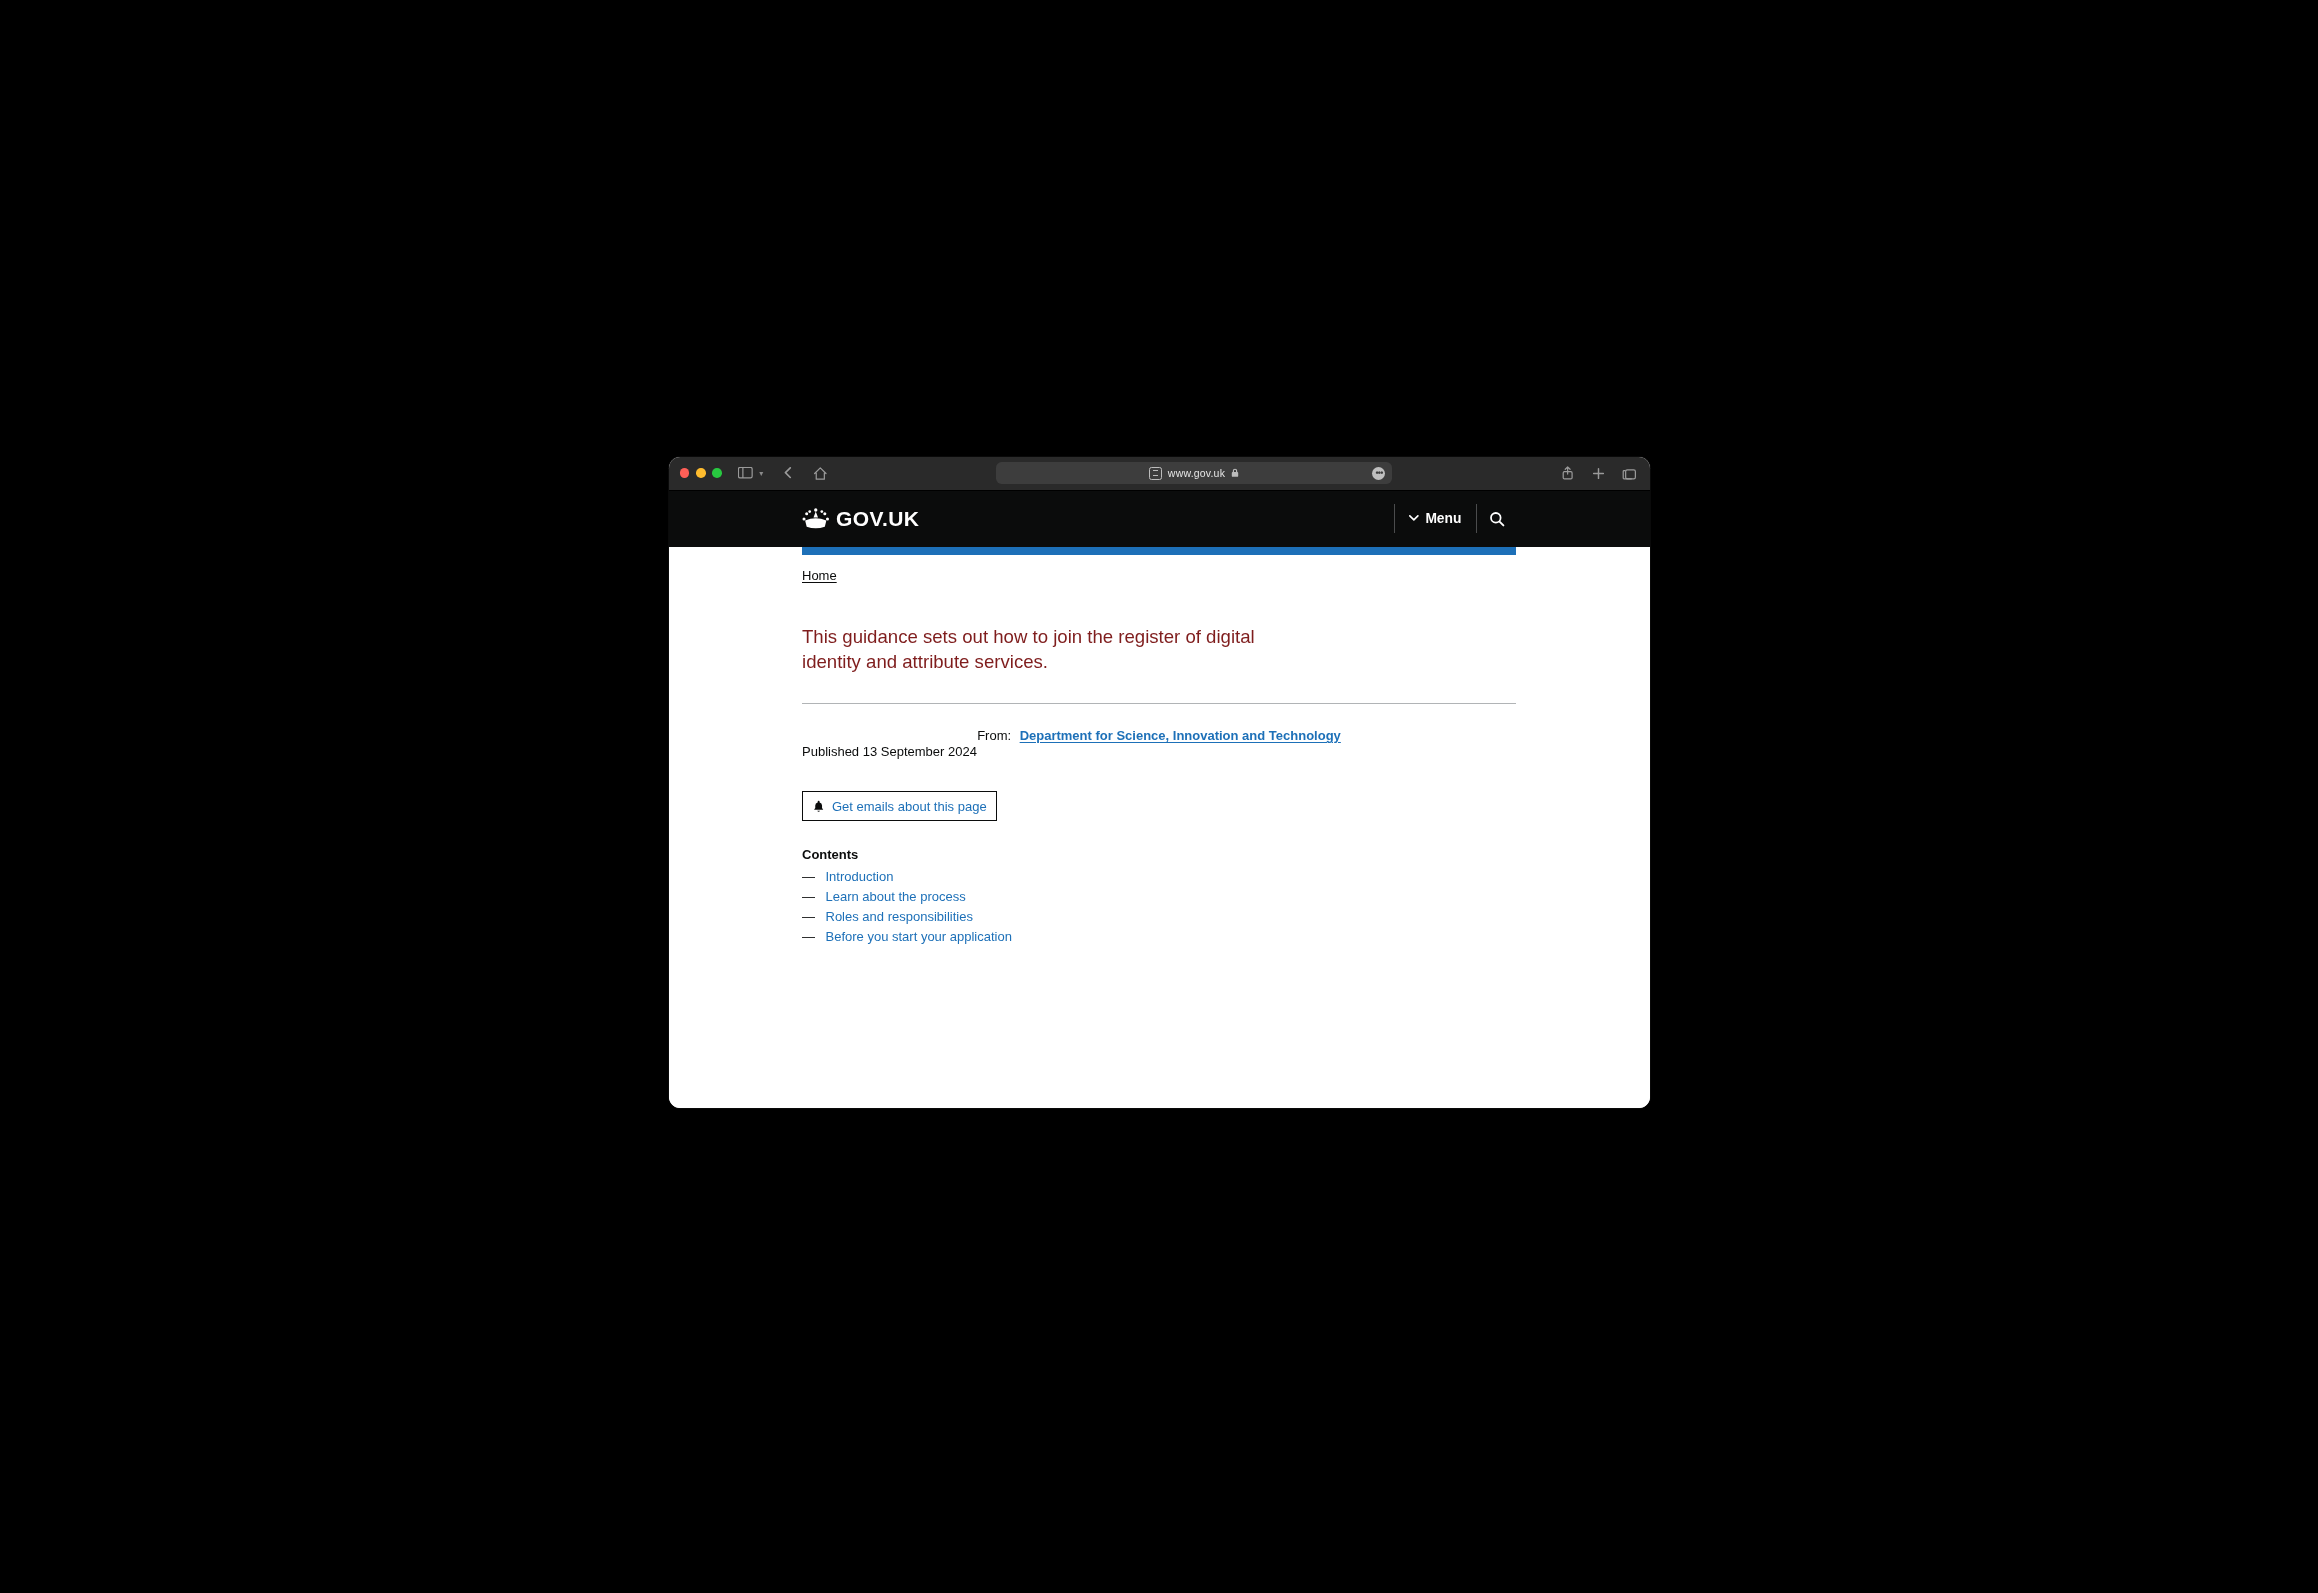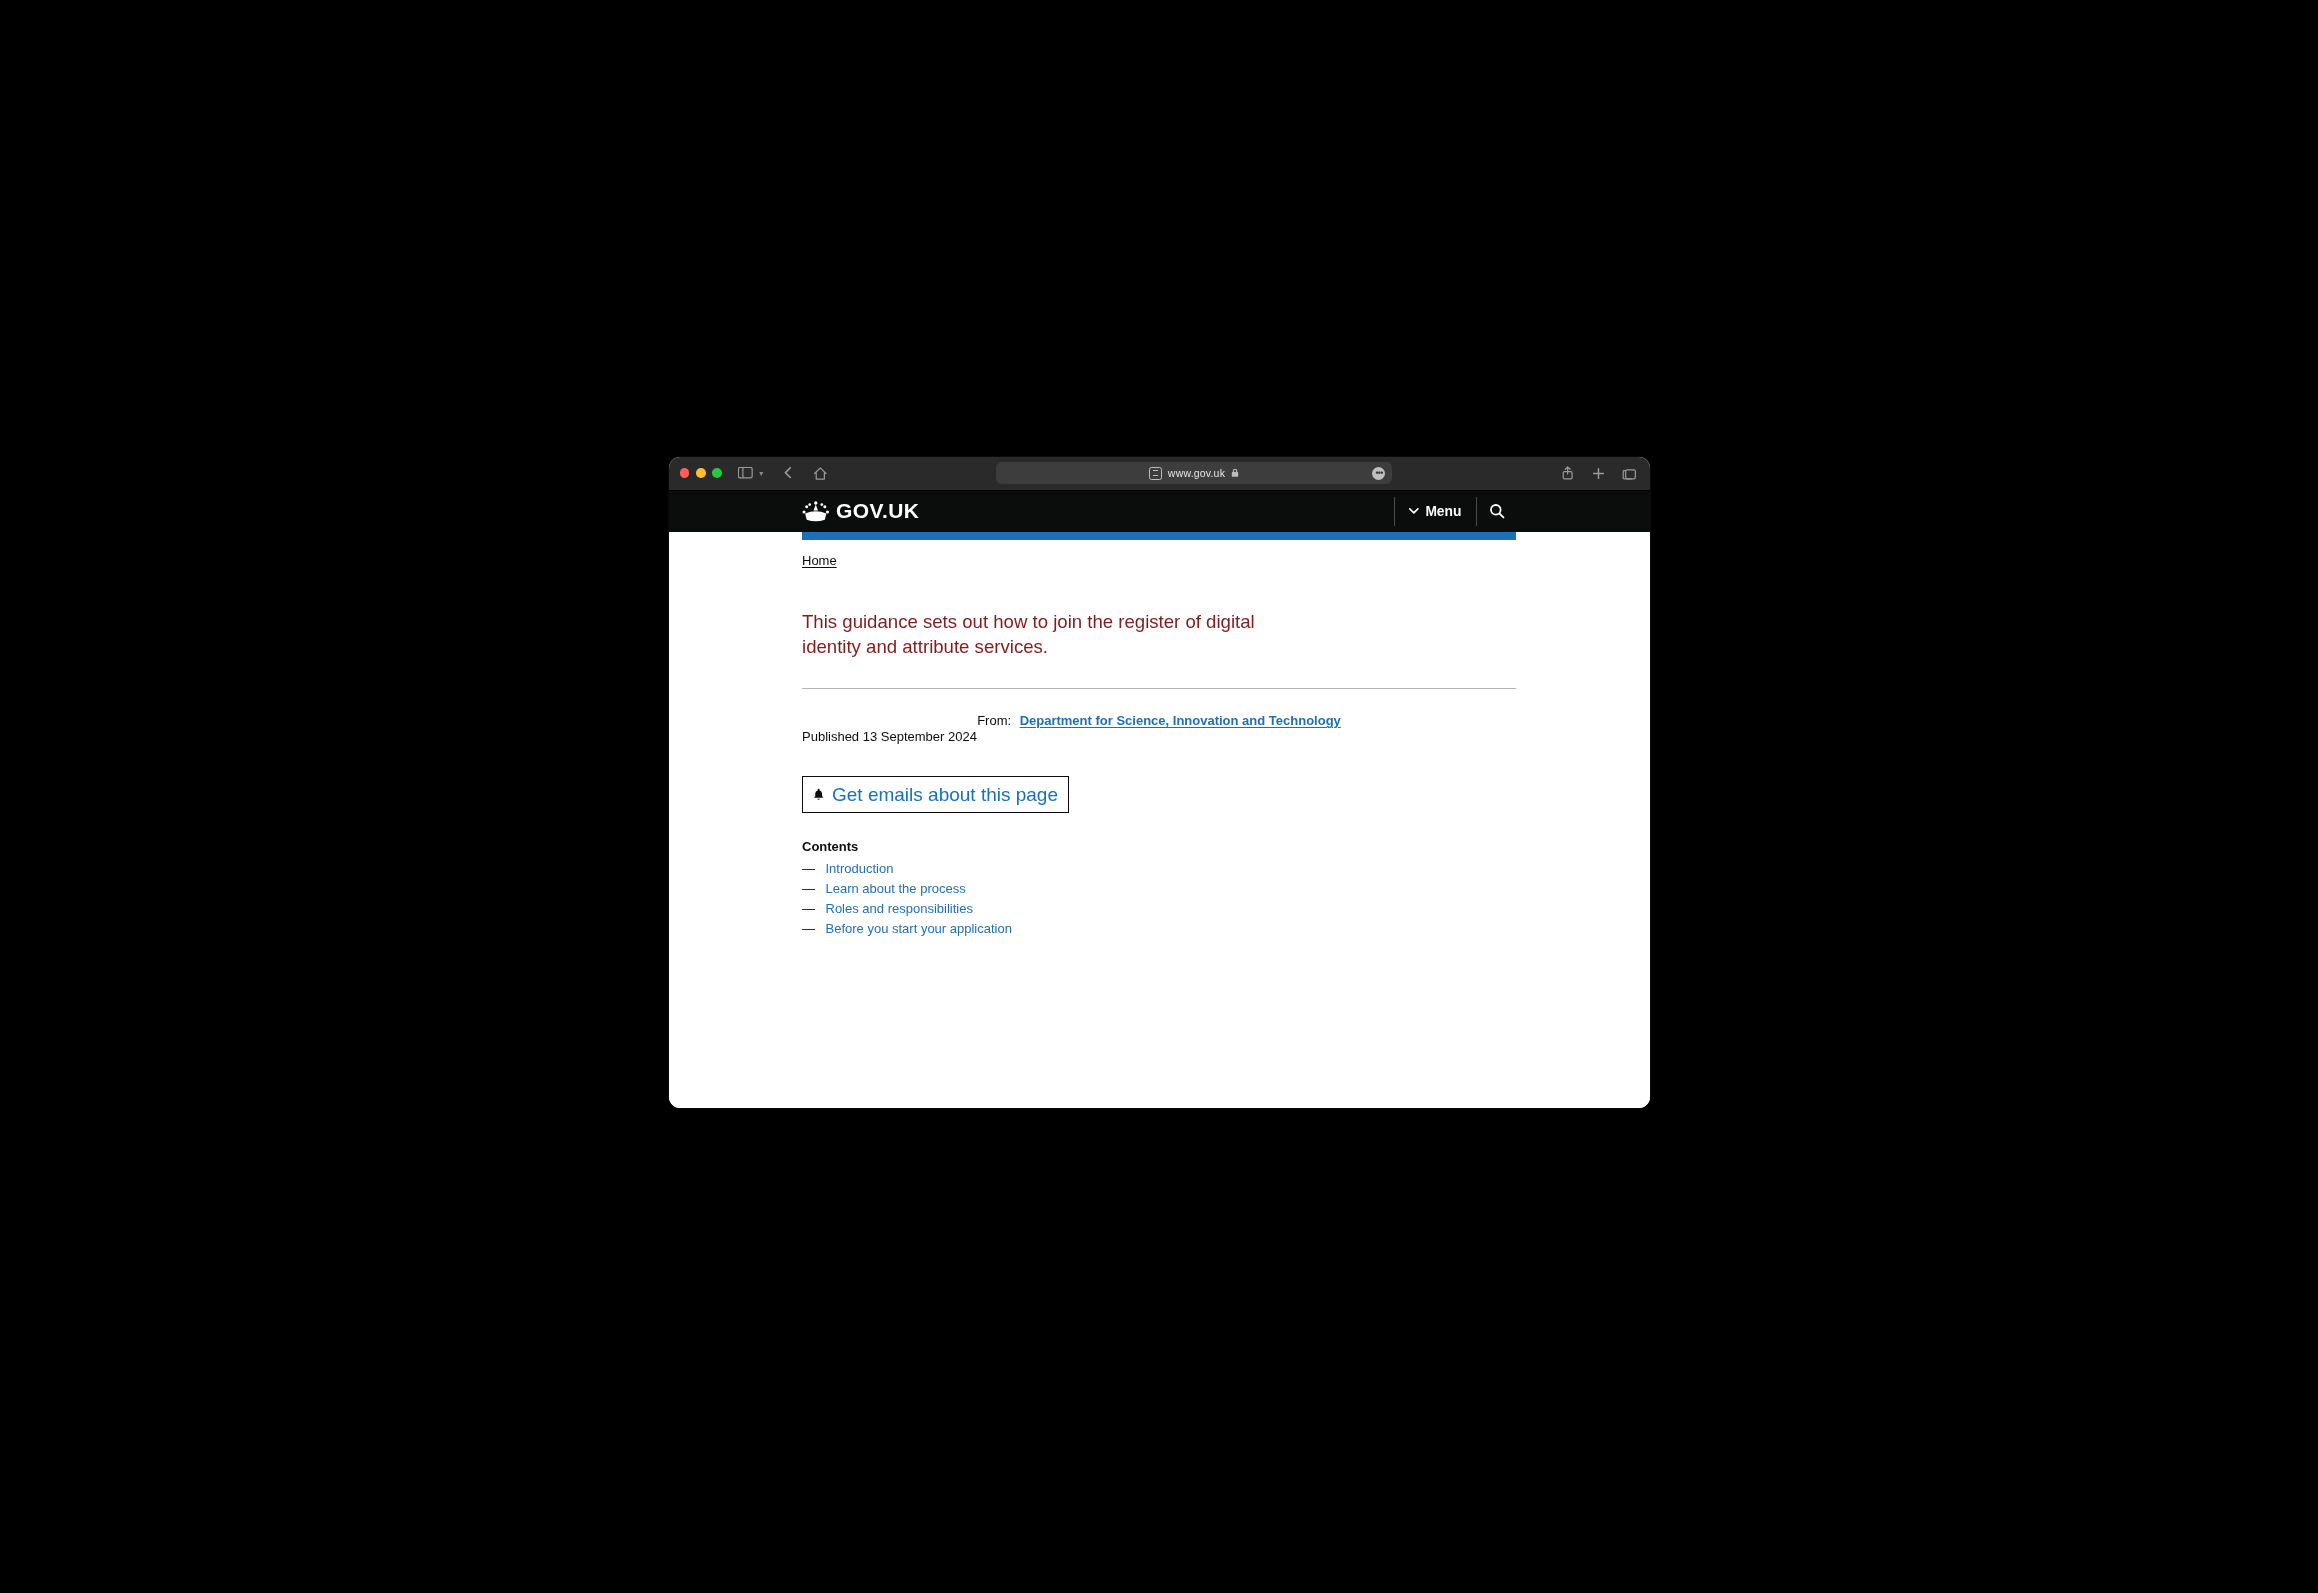--- a/index.html
+++ b/index.html
@@ -79,21 +79,21 @@
     width: 13px; height: 13px; border-radius: 50%;
     background: #bfbfbf; color: #3d3d3d;
     display: inline-flex; align-items: center; justify-content: center;
     font-size: 9px; font-weight: 700; letter-spacing: -0.8px;
   }
   .right-tools { display: flex; align-items: center; gap: 13px; margin-left: auto; }
 
   
   .govuk-header {
     background: #0b0c0c;
-    height: 41px;
+    height: 56px;
     display: flex;
     align-items: center;
     padding: 0 11.3px;
     flex: 0 0 auto;
   }
   .govuk-inner {
     width: 100%;
     max-width: 714px;
     margin: 0 auto;
     display: flex;
@@ -205,21 +205,21 @@
   .email-box {
     display: inline-flex;
     align-items: center;
     gap: 8px;
     border: 0.8px solid #0b0c0c;
     padding: 6.5px 9.7px;
     margin-top: 32px;
     cursor: pointer;
   }
   .email-box .bell { color: #0b0c0c; }
-  .email-box .txt { color: #1d70b8; font-size: 19px; }
+  .email-box .txt { color: #1d70b8; font-size: 13px; }
 
   .contents-h {
     margin-top: 26px;
     font-size: 13px;
     color: #0b0c0c;
   }
   .toc { list-style: none; margin-top: 4.9px; }
   .toc li {
     display: flex; align-items: baseline; gap: 11.3px;
     padding: 2.4px 0;

